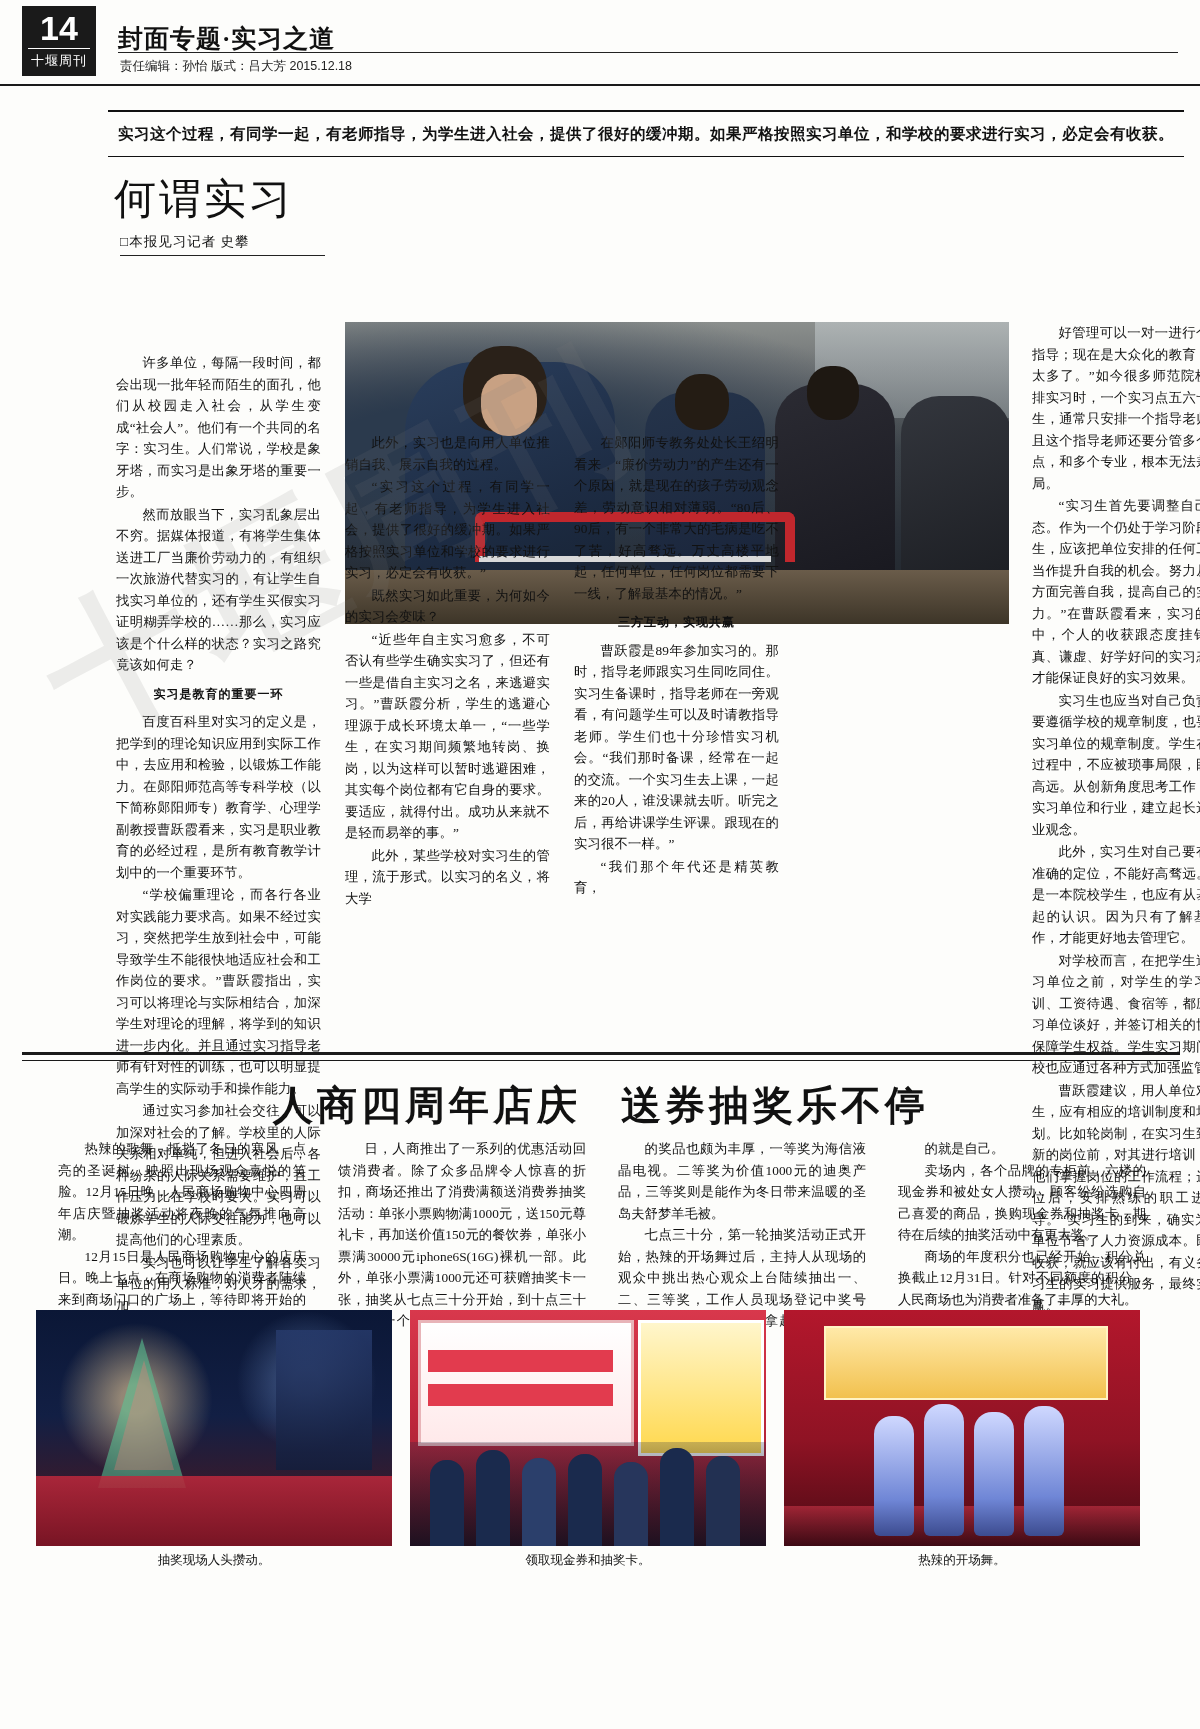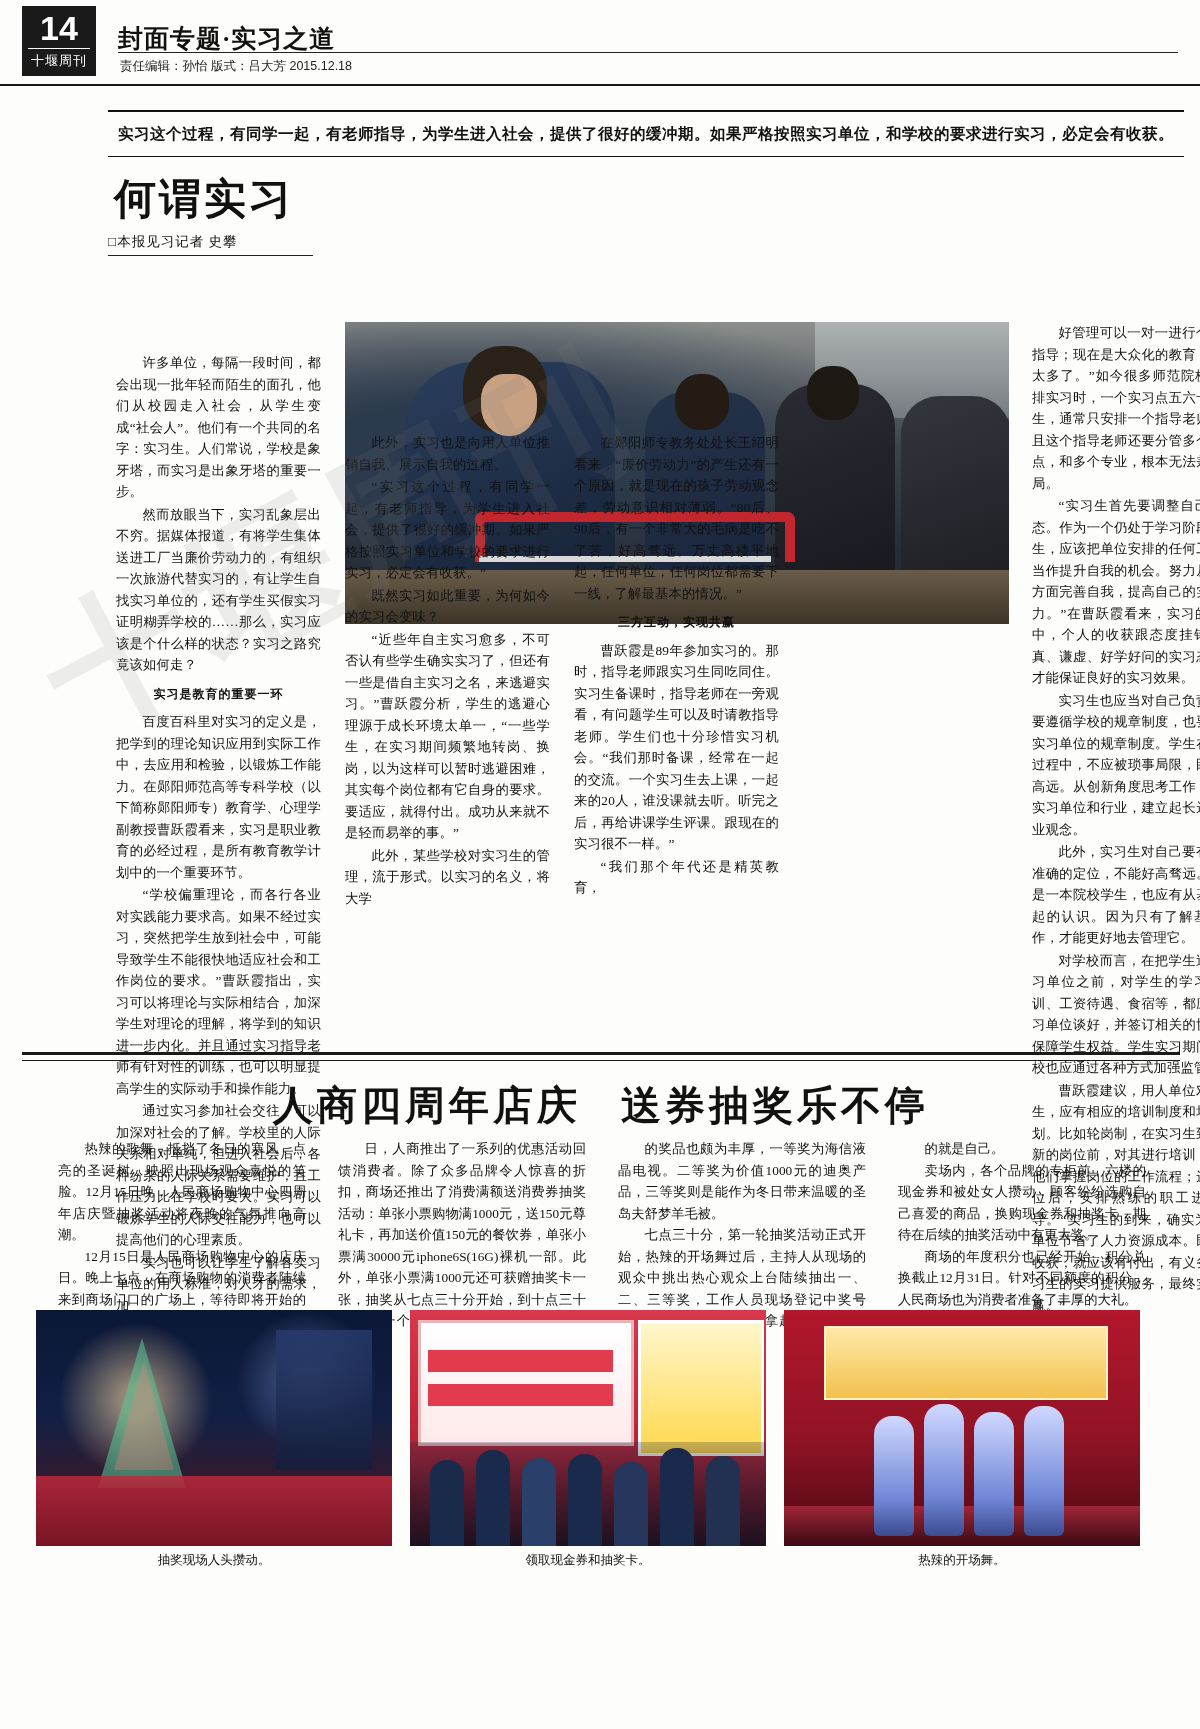--- a/index.html
+++ b/index.html
@@ -111,27 +111,27 @@
     border-top: 2px solid #111;
     border-bottom: 1px solid #111;
     padding: 10px 6px 10px 10px;
     font-size: 15.5px;
     font-weight: bold;
     line-height: 24px;
     letter-spacing: 0.5px;
   }
   .headline {
     font-size: 42px;
-    font-weight: bold;
+    font-weight: normal;
     letter-spacing: 3px;
     margin: 14px 0 4px 6px;
   }
   .byline-wrap {
     width: 205px;
-    margin-left: 0;
+    margin-left: 12px;
     margin-top: 6px;
   }
   .byline {
     font-size: 13.5px;
     letter-spacing: 1px;
     padding-bottom: 4px;
   }
   .byline-rule {
     border-bottom: 1px solid #222;
     width: 205px;

